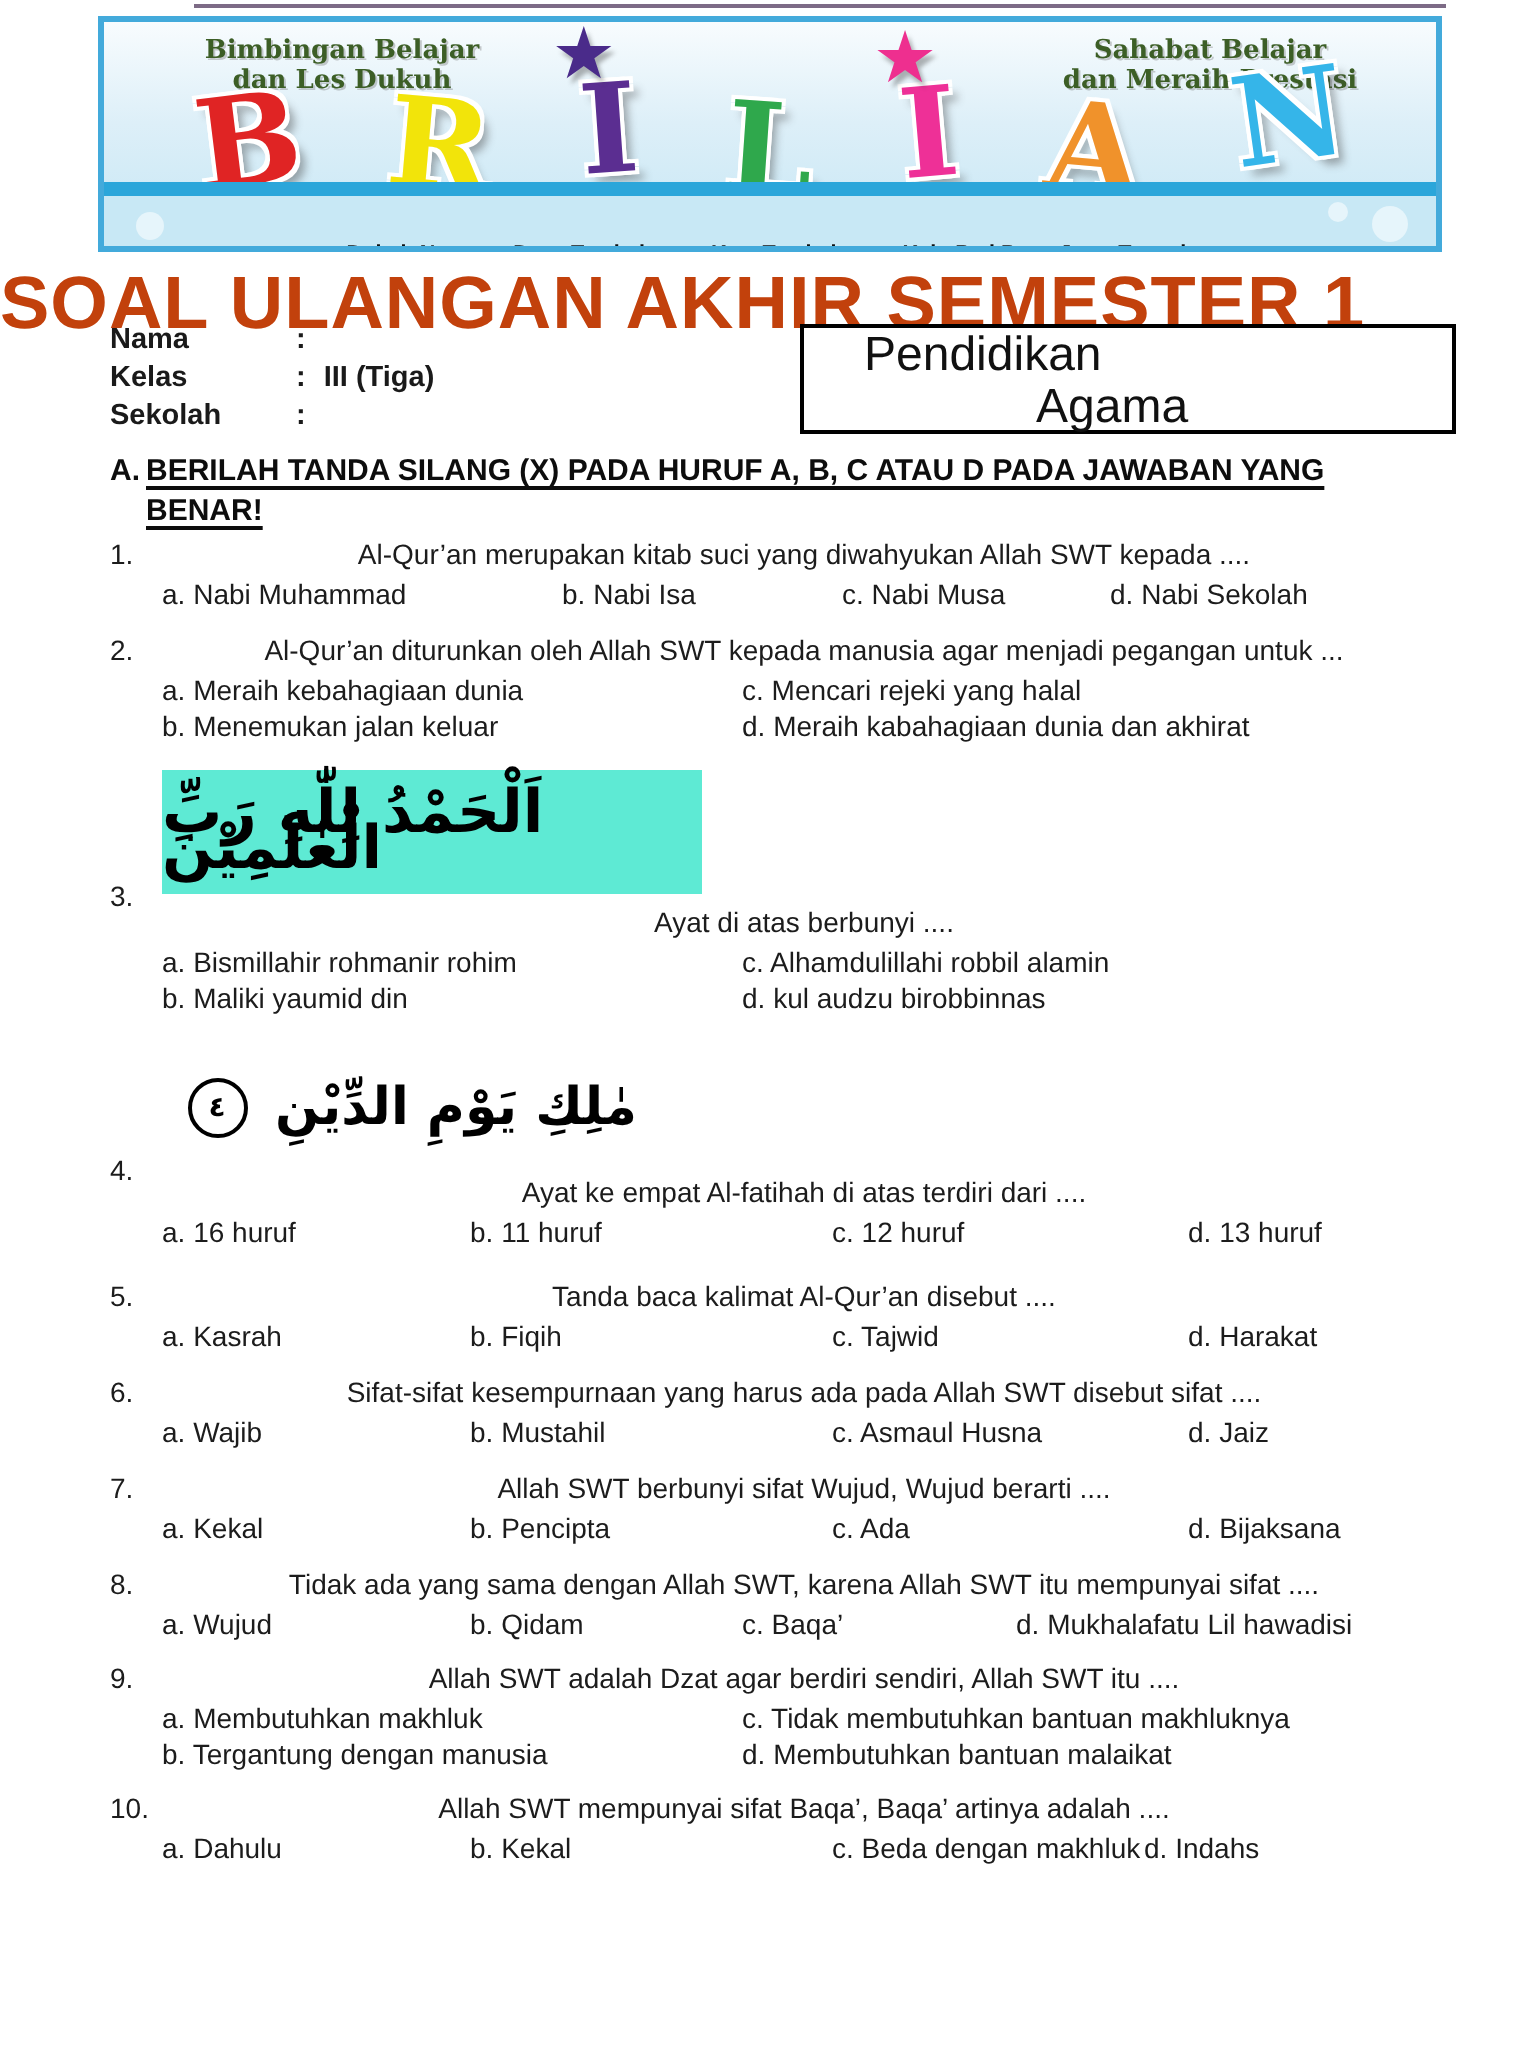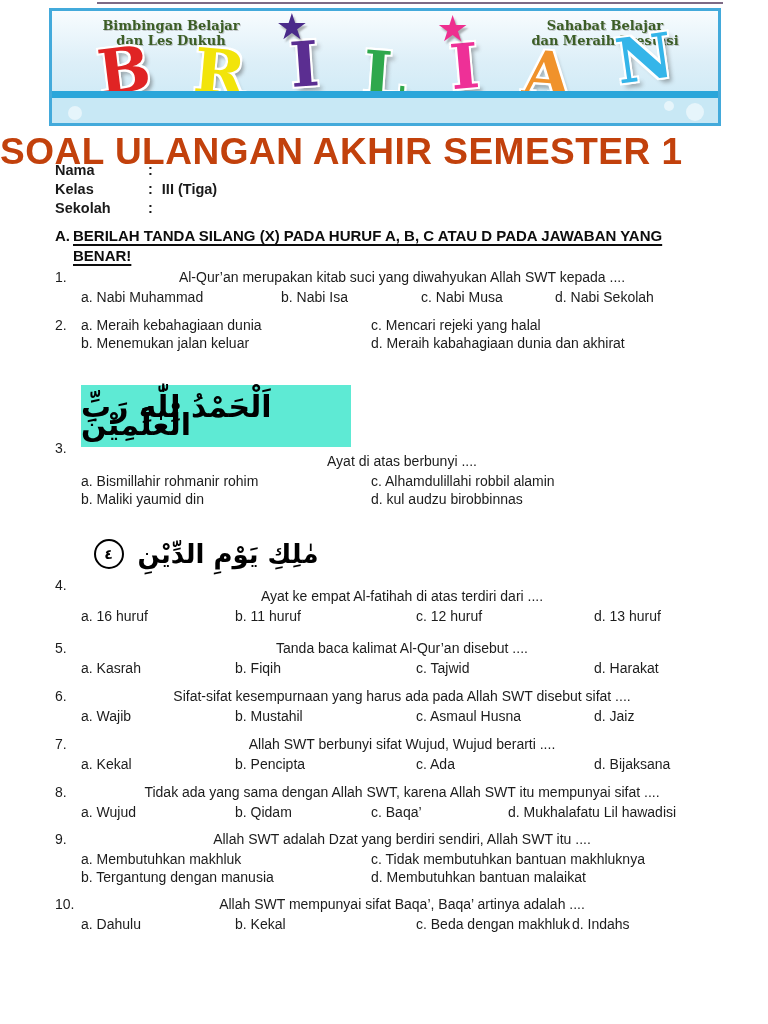--- a/index.html
+++ b/index.html
@@ -123,20 +123,24 @@
         <span class="info-sep">:</span>
         <span class="info-value">III (Tiga)</span>
       </div>
       <div class="info-row">
         <span class="info-label">Sekolah</span>
         <span class="info-sep">:</span>
         <span class="info-value"></span>
       </div>
     </div>
 
+  <div class="subject-box">
+    <div class="subject-line1">Pendidikan</div>
+    <div class="subject-line2">Agama</div>
+  </div>
 
   <div class="section-head">
     <span class="sec-prefix">A.</span>
     <span class="sec-lines">
       <span class="u">BERILAH TANDA SILANG (X) PADA HURUF A, B, C ATAU D PADA JAWABAN YANG</span>
       <span class="u">BENAR!</span>
     </span>
   </div>
 
   <div id="questions">
@@ -148,20 +152,21 @@
             <div class="opt"><span class="okey">a.</span> <span class="otext">Nabi Muhammad</span></div>
             <div class="opt"><span class="okey">b.</span> <span class="otext">Nabi Isa</span></div>
             <div class="opt"><span class="okey">c.</span> <span class="otext">Nabi Musa</span></div>
             <div class="opt"><span class="okey">d.</span> <span class="otext">Nabi Sekolah</span></div>
           </div>
         </div>
       </div>
       <div class="q" style="top: 316px;">
         <div class="qnum">2.</div>
         <div class="qbody">
+          <div class="qtext">Al-Qur’an diturunkan oleh Allah SWT kepada manusia agar menjadi pegangan untuk ...</div>
           <div class="opts opts2">
             <div class="opt"><span class="okey">a.</span> <span class="otext">Meraih kebahagiaan dunia</span></div>
             <div class="opt"><span class="okey">c.</span> <span class="otext">Mencari rejeki yang halal</span></div>
             <div class="opt"><span class="okey">b.</span> <span class="otext">Menemukan jalan keluar</span></div>
             <div class="opt"><span class="okey">d.</span> <span class="otext">Meraih kabahagiaan dunia dan akhirat</span></div>
           </div>
         </div>
       </div>
       <div class="q" style="top: 385px;">
         <div class="qnum" style="top: 54px;">3.</div>
@@ -238,21 +243,21 @@
             <div class="opt"><span class="okey">a.</span> <span class="otext">Wujud</span></div>
             <div class="opt"><span class="okey">b.</span> <span class="otext">Qidam</span></div>
             <div class="opt"><span class="okey">c.</span> <span class="otext">Baqa’</span></div>
             <div class="opt"><span class="okey">d.</span> <span class="otext">Mukhalafatu Lil hawadisi</span></div>
           </div>
         </div>
       </div>
       <div class="q" style="top: 830px;">
         <div class="qnum">9.</div>
         <div class="qbody">
-          <div class="qtext">Allah SWT adalah Dzat yang berdiri sendiri, Allah SWT itu ....</div>
+          <div class="qtext">Allah SWT adalah Dzat agar berdiri sendiri, Allah SWT itu ....</div>
           <div class="opts opts2">
             <div class="opt"><span class="okey">a.</span> <span class="otext">Membutuhkan makhluk</span></div>
             <div class="opt"><span class="okey">c.</span> <span class="otext">Tidak membutuhkan bantuan makhluknya</span></div>
             <div class="opt"><span class="okey">b.</span> <span class="otext">Tergantung dengan manusia</span></div>
             <div class="opt"><span class="okey">d.</span> <span class="otext">Membutuhkan bantuan malaikat</span></div>
           </div>
         </div>
       </div>
       <div class="q" style="top: 895px;">
         <div class="qnum">10.</div>

